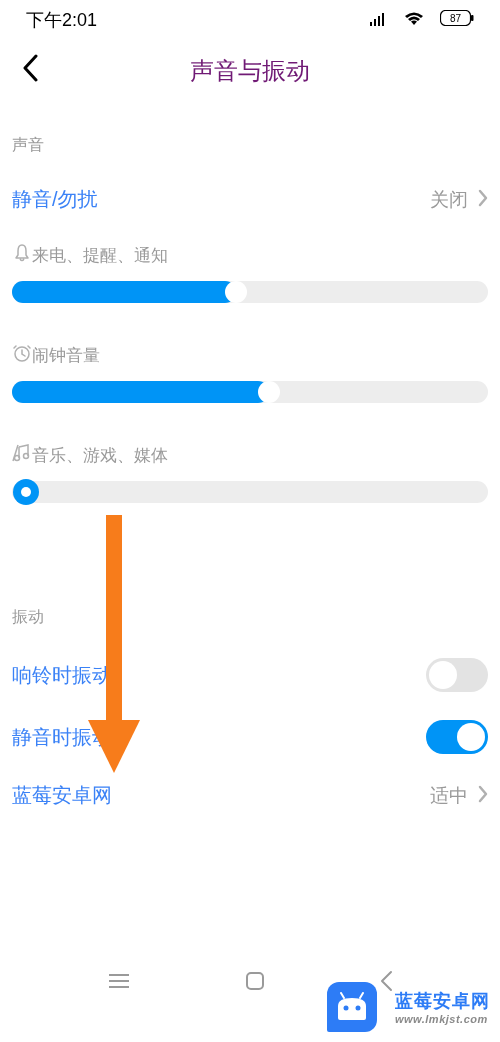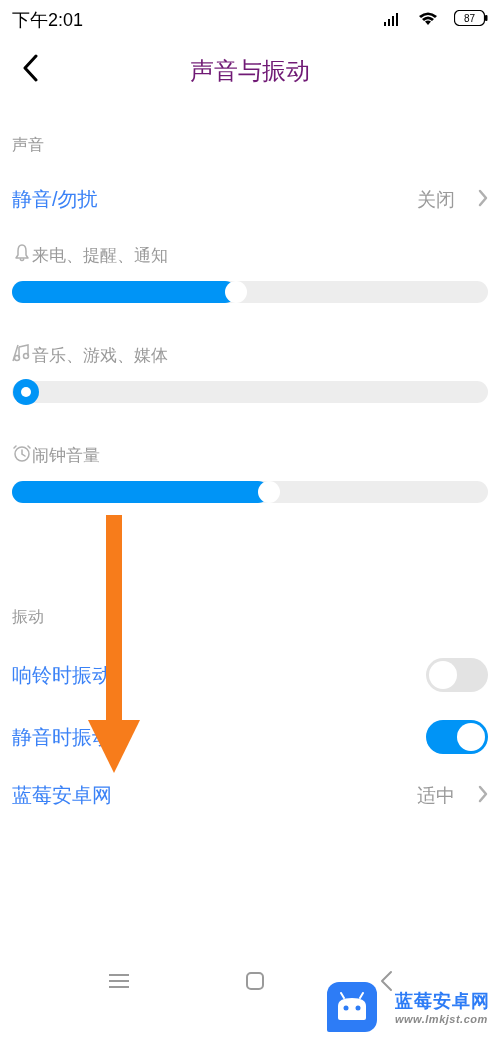--- a/index.html
+++ b/index.html
@@ -8,21 +8,21 @@
       height: 1042px;
       background: #ffffff;
       font-family: -apple-system, "PingFang SC", "Microsoft YaHei", sans-serif;
       position: relative;
       overflow: hidden;
     }
     .status-bar {
       display: flex;
       justify-content: space-between;
       align-items: center;
-      padding: 8px 12px 4px;
+      padding: 8px 26px 4px;
       font-size: 18px;
       font-weight: 500;
       color: #000;
     }
     .status-right { display: flex; align-items: flex-start; gap: 16px; }
     .header {
       display: flex;
       align-items: center;
       padding: 18px 22px 26px;
       position: relative;
@@ -42,21 +42,21 @@
       color: #9a9a9a;
       margin: 22px 0 30px;
     }
     .setting-row {
       display: flex;
       justify-content: space-between;
       align-items: center;
       margin: 28px 0;
     }
     .setting-label { font-size: 20px; color: #3b82f6; }
-    .setting-right { display: flex; align-items: flex-end; gap: 23px; }
+    .setting-right { display: flex; align-items: flex-end; gap: 10px; }
     .setting-value { font-size: 19px; color: #9a9a9a; }
     .chevron { color: #b0b0b0; font-size: 22px; }
     .slider-group { margin: 30px 0 40px; }
     .slider-label-row { display: flex; align-items: center; gap: 0; margin-bottom: 14px; }
     .slider-icon { color: #b0b0b0; }
     .slider-caption { font-size: 17px; color: #9a9a9a; }
     .slider-track {
       height: 22px;
       background: #ededed;
       border-radius: 11px;
@@ -225,46 +225,46 @@
     <div class="slider-track">
       <div class="slider-fill" style="width:47%"></div>
       <div class="slider-thumb" style="left:47%"></div>
     </div>
   </div>
 
   <div class="slider-group">
     <div class="slider-label-row">
       <span class="slider-icon">
         <svg width="20" height="20" viewBox="0 0 20 20">
+            <circle cx="10" cy="11" r="7" fill="none" stroke="#b0b0b0" stroke-width="1.5"></circle>
+            <path d="M10 7 L10 11 L13 13 M4 3 L2 5 M16 3 L18 5" stroke="#b0b0b0" stroke-width="1.5" fill="none" stroke-linecap="round"></path>
+          </svg>
+      </span>
+      <span class="slider-caption">闹钟音量</span>
+    </div>
+    <div class="slider-track">
+      <div class="slider-fill" style="width:54%"></div>
+      <div class="slider-thumb" style="left:54%"></div>
+    </div>
+  </div>
+
+  <div class="slider-group">
+    <div class="slider-label-row">
+      <span class="slider-icon">
+        <svg width="20" height="20" viewBox="0 0 20 20">
             <path d="M7 4 L16 2 L16 13 M7 4 L7 15" stroke="#b0b0b0" stroke-width="1.5" fill="none"></path>
             <circle cx="5" cy="15" r="2.5" fill="none" stroke="#b0b0b0" stroke-width="1.5"></circle>
             <circle cx="14" cy="13" r="2.5" fill="none" stroke="#b0b0b0" stroke-width="1.5"></circle>
             <line x1="1" y1="18" x2="6" y2="2" stroke="#b0b0b0" stroke-width="1.5"></line>
           </svg>
       </span>
       <span class="slider-caption">音乐、游戏、媒体</span>
     </div>
     <div class="slider-track">
       <div class="slider-thumb zero"></div>
-    </div>
-  </div>
-
-  <div class="slider-group">
-    <div class="slider-label-row">
-      <span class="slider-icon">
-        <svg width="20" height="20" viewBox="0 0 20 20">
-            <circle cx="10" cy="11" r="7" fill="none" stroke="#b0b0b0" stroke-width="1.5"></circle>
-            <path d="M10 7 L10 11 L13 13 M4 3 L2 5 M16 3 L18 5" stroke="#b0b0b0" stroke-width="1.5" fill="none" stroke-linecap="round"></path>
-          </svg>
-      </span>
-      <span class="slider-caption">闹钟音量</span>
-    </div>
-    <div class="slider-track">
-      <div class="slider-fill" style="width:54%"></div>
-      <div class="slider-thumb" style="left:54%"></div>
     </div>
   </div>
 </div>
 
 <div class="spacer"></div>
 
 <div class="section">
   <div class="section-label">振动</div>
 
   <div class="setting-row">

